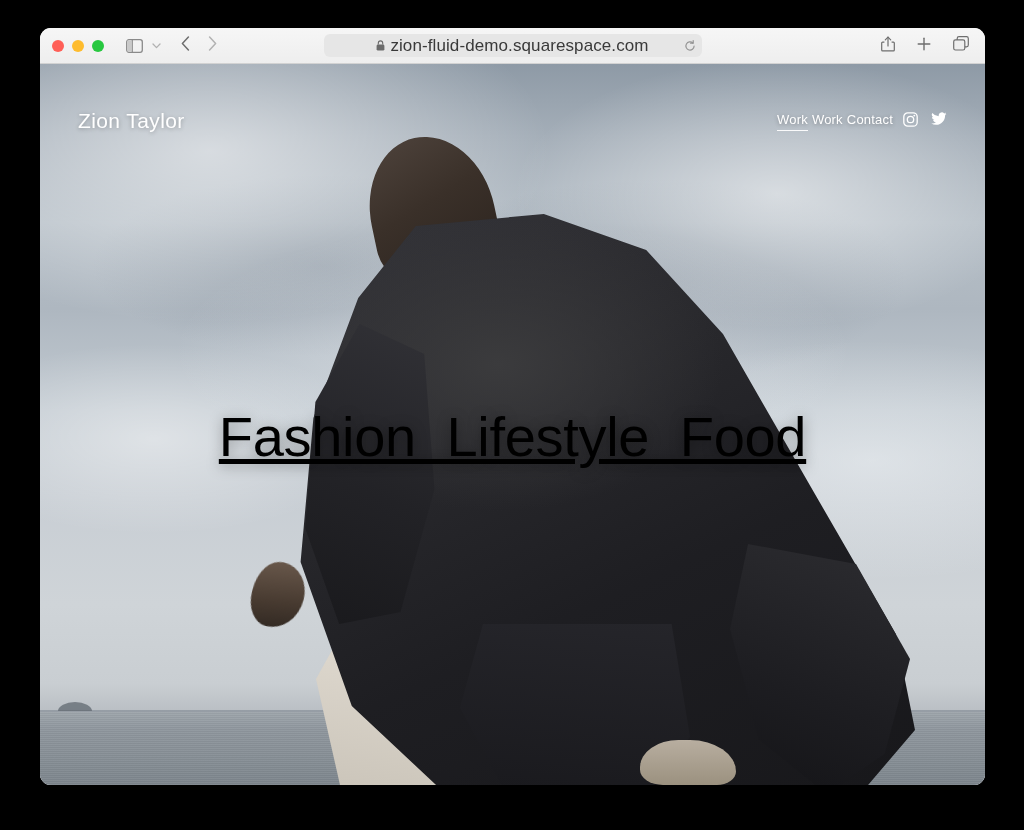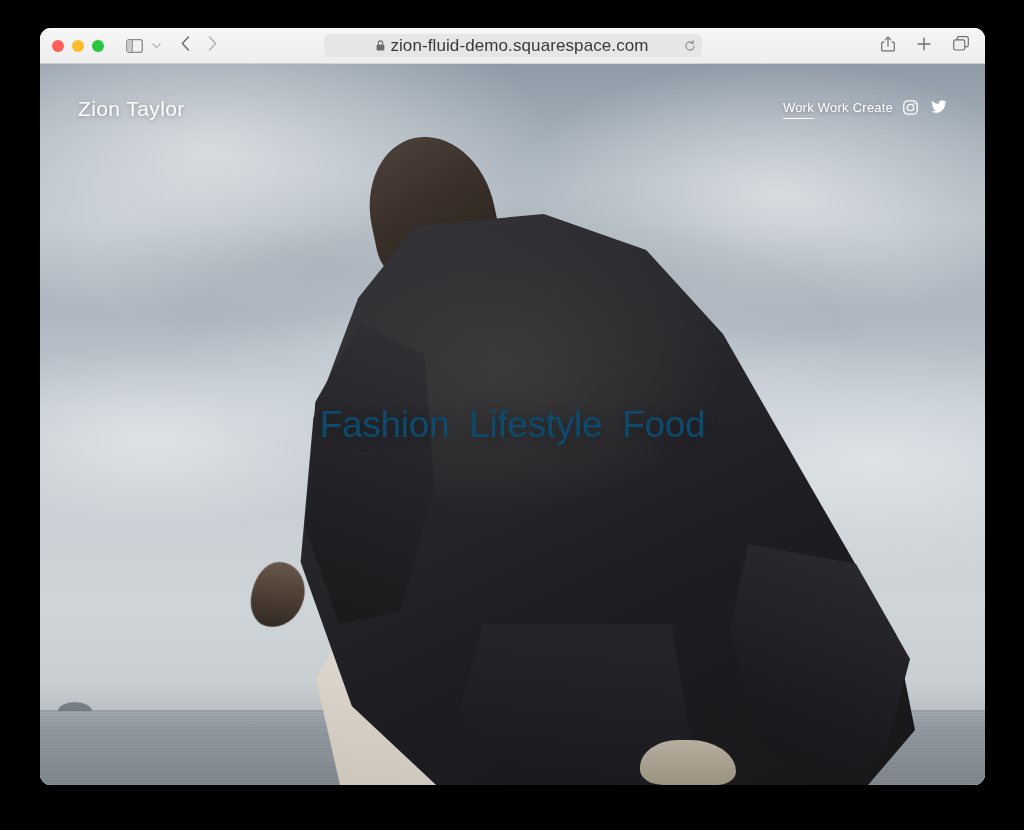--- a/index.html
+++ b/index.html
@@ -252,21 +252,21 @@
     height: 45px;
     background: linear-gradient(180deg, #b8aea0 0%, #9b917f 100%);
     border-radius: 40% 48% 20% 24% / 60% 70% 30% 34%;
     filter: blur(0.6px);
   }
 
   
   .site-header {
     position: absolute;
     left: 0; right: 0;
-    top: 4px;
+    top: 16px;
     height: 82px;
     display: flex;
     align-items: center;
     padding: 0 38px;
     z-index: 5;
   }
   .site-logo {
     font-size: 21px;
     font-weight: 300;
     color: #ffffff;
@@ -295,26 +295,27 @@
   
   .hero {
     position: absolute;
     left: 0; right: 0;
     top: 340px;
     display: flex;
     justify-content: center;
     z-index: 4;
   }
   .hero-title {
-    font-size: 37px;
+    font-size: 56px;
     font-weight: 400;
-    color: #0c4a6e;
+    color: #000000;
     letter-spacing: -0.3px;
     white-space: pre;
     text-shadow: 0 2px 14px rgba(0,0,0,0.35);
+    text-decoration: underline;
   }
 
   
   .promo {
     position: absolute;
     right: 0;
     bottom: 12px;
     width: 185px;
     height: 52px;
     background: #111112;
@@ -439,21 +440,21 @@
     <div class="leg-dark"></div>
     <div class="hand"></div>
     <div class="shoe"></div>
 
     <div class="site-header">
       <div class="site-logo">Zion Taylor</div>
 
       <div class="site-nav">
         <a class="nav-link active" href="#">Work</a>
         <a class="nav-link" href="#">Work</a>
-        <a class="nav-link" href="#">Create</a>
+        <a class="nav-link" href="#">Contact</a>
 
         <div class="social-icons">
           <a href="#">
             <svg width="15" height="15" viewBox="0 0 15 15">
               <rect x="0.8" y="0.8" width="13.4" height="13.4" rx="4" fill="none" stroke="#ffffff" stroke-width="1.3"></rect>
               <circle cx="7.5" cy="7.5" r="3.2" fill="none" stroke="#ffffff" stroke-width="1.3"></circle>
               <circle cx="11.3" cy="3.6" r="0.95" fill="#ffffff"></circle>
             </svg>
           </a>
           <a href="#">

